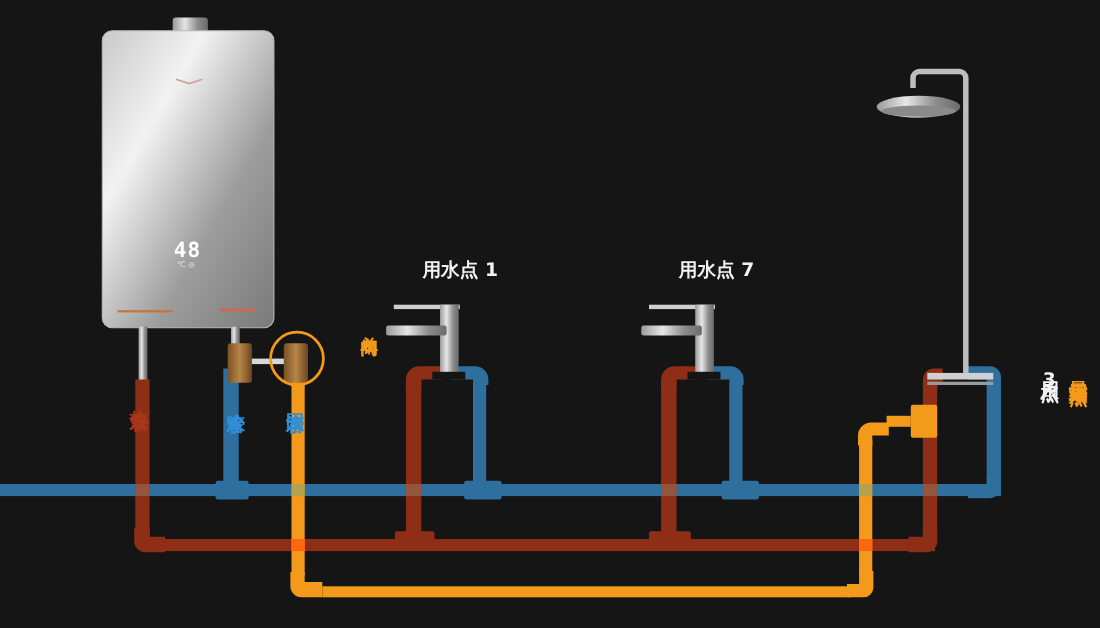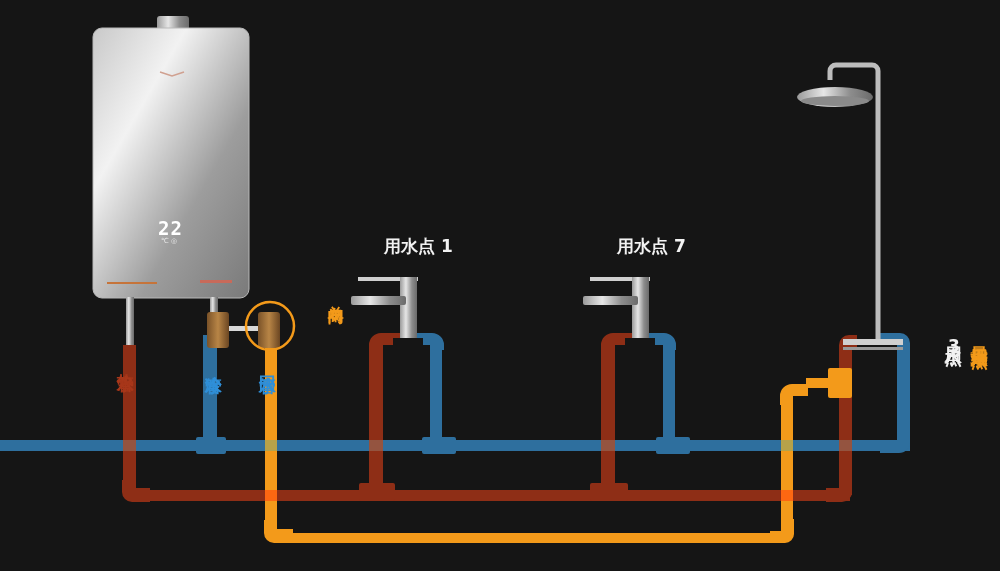--- a/index.html
+++ b/index.html
@@ -129,21 +129,21 @@
 
   <g>
     <path d="M830 80 v-9 a6 6 0 0 1 6 -6 h36 a6 6 0 0 1 6 6 v270" stroke="#bdbdbd" stroke-width="5" fill="none"></path>
     <ellipse cx="835" cy="97" rx="38" ry="10" fill="url(#steel)"></ellipse>
     <ellipse cx="835" cy="101" rx="34" ry="5" fill="#8a8a8a"></ellipse>
     <rect x="843" y="339" width="60" height="6" fill="#d0d0d0"></rect>
     <rect x="843" y="347" width="60" height="3" fill="#9a9a9a"></rect>
   </g>
 </svg>
 
-<div class="heater-display">22</div>
+<div class="heater-display">48</div>
 <div class="heater-sub">℃ ◎</div>
 
 <div class="lbl vert hot" style="left:92px;top:360px;font-size:17px;">热水管</div>
 <div class="lbl vert cold" style="left:180px;top:362px;font-size:17px;">冷水管</div>
 <div class="lbl vert cold" style="left:234px;top:362px;font-size:17px;">回水管</div>
 <div class="lbl vert ret" style="left:303px;top:293px;font-size:16px;">单向阀</div>
 
 <div class="lbl white" style="left:360px;top:238px;font-size:17px;">用水点 1</div>
 <div class="lbl white" style="left:593px;top:238px;font-size:17px;">用水点 7</div>
 

